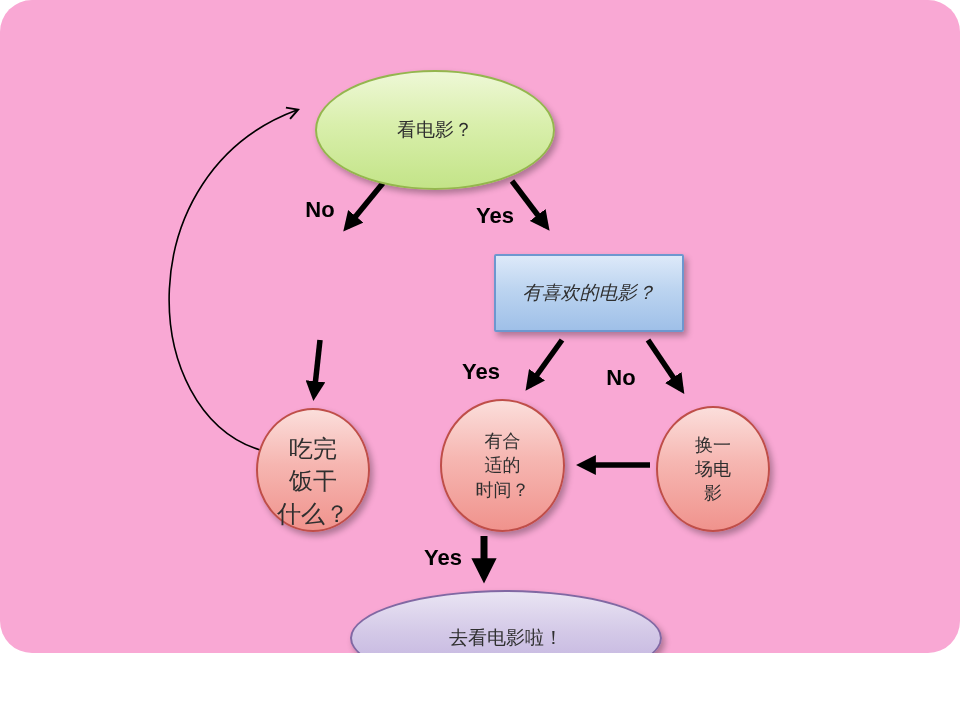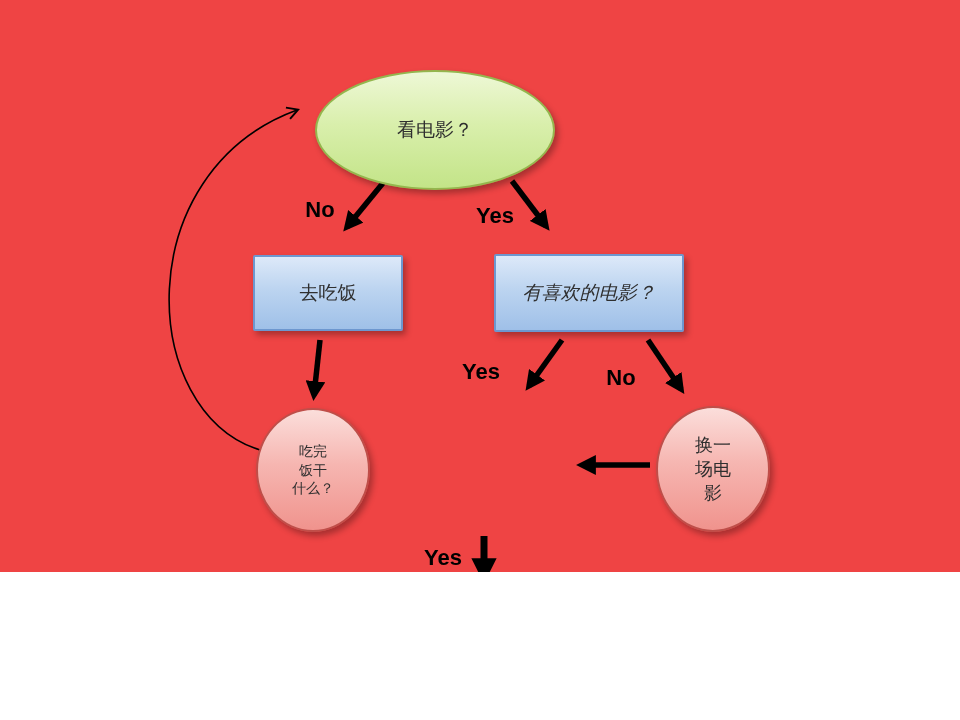--- a/index.html
+++ b/index.html
@@ -4,23 +4,24 @@
 <style>
   html, body {
     margin: 0;
     padding: 0;
     background: #ffffff;
     font-family: "Liberation Sans", "DejaVu Sans", sans-serif;
   }
   .canvas {
     position: relative;
     width: 960px;
-    height: 572px;
-    background: #ef4444;
+    height: 653px;
+    background: #f9a8d4;
     overflow: hidden;
+    border-radius: 32px;
   }
   svg.edges {
     position: absolute;
     left: 0; top: 0;
     width: 960px; height: 720px;
     z-index: 1;
   }
   .node {
     position: absolute;
     display: flex;
@@ -57,21 +58,21 @@
     transform: translateX(-50%);
     font-weight: bold;
     font-size: 22px;
     color: #000000;
     z-index: 3;
   }
   
   #node-start   { left: 315px; top:  70px; width: 240px; height: 120px; }
   #node-eat     { left: 253px; top: 255px; width: 150px; height:  76px; }
   #node-like    { left: 494px; top: 254px; width: 190px; height:  78px; font-style: italic; }
-  #node-after   { left: 256px; top: 408px; width: 114px; height: 124px; font-size: 14px; }
+  #node-after   { left: 256px; top: 408px; width: 114px; height: 124px; font-size: 24px; align-items: flex-end; }
   #node-time    { left: 440px; top: 399px; width: 125px; height: 133px; font-size: 18px; }
   #node-change  { left: 656px; top: 406px; width: 114px; height: 126px; font-size: 18px; text-align: center; }
   #node-go      { left: 350px; top: 590px; width: 312px; height:  96px; }
   
   #label-start-no  { left: 320px; top: 197px; }
   #label-start-yes { left: 495px; top: 203px; }
   #label-like-yes  { left: 481px; top: 359px; }
   #label-like-no   { left: 621px; top: 365px; }
   #label-time-yes  { left: 443px; top: 545px; }
 </style>
@@ -96,41 +97,46 @@
     <line x1="648" y1="340" x2="681" y2="389" stroke="#000" stroke-width="5.5" marker-end="url(#ah)"></line>
     <line x1="650" y1="465" x2="582" y2="465" stroke="#000" stroke-width="5.5" marker-end="url(#ah)"></line>
     <line x1="484" y1="536" x2="484" y2="576" stroke="#000" stroke-width="7" marker-end="url(#ah)"></line>
     <path d="M 260 450 C 138 412, 128 172, 297 110" fill="none" stroke="#000" stroke-width="1.6" marker-end="url(#ah-thin)"></path>
   </svg>
 
   <div class="node ellipse green" id="node-start">
     <span>看电影？</span>
   </div>
 
-  <div class="node rect blue" id="node-eat">
-    <span>去吃饭</span>
-  </div>
 
   <div class="node rect blue" id="node-like">
     <span>有喜欢的电影？</span>
   </div>
 
   <div class="node ellipse pink" id="node-after">
     <span>吃完
 饭干
 什么？</span>
   </div>
 
+  <div class="node ellipse pink" id="node-time">
+    <span>有合
+适的
+时间？</span>
+  </div>
 
   <div class="node ellipse pink" id="node-change">
     <span>换一
 场电
 影</span>
   </div>
 
+  <div class="node ellipse purple" id="node-go">
+    <span>去看电影啦！</span>
+  </div>
 
   <div class="edge-label" id="label-start-no">No</div>
   <div class="edge-label" id="label-start-yes">Yes</div>
   <div class="edge-label" id="label-like-yes">Yes</div>
   <div class="edge-label" id="label-like-no">No</div>
   <div class="edge-label" id="label-time-yes">Yes</div>
 
 </div>
 
 </body></html>

